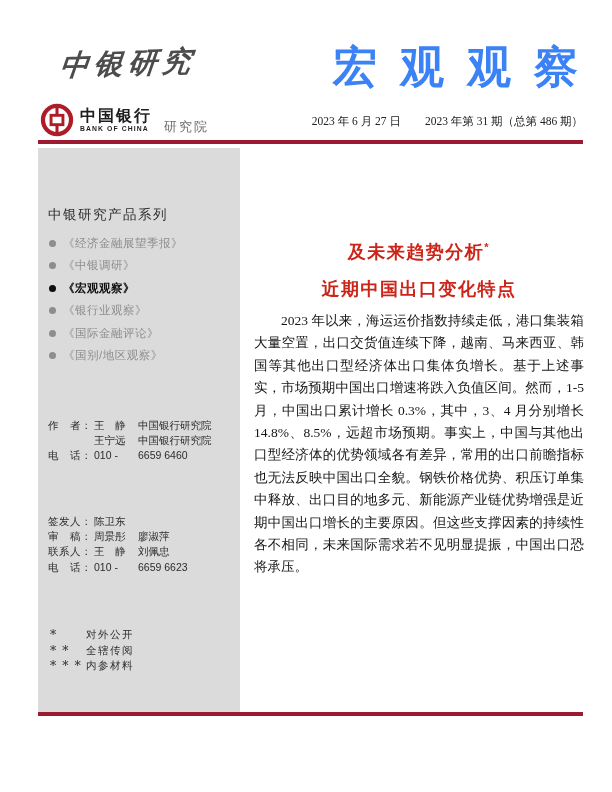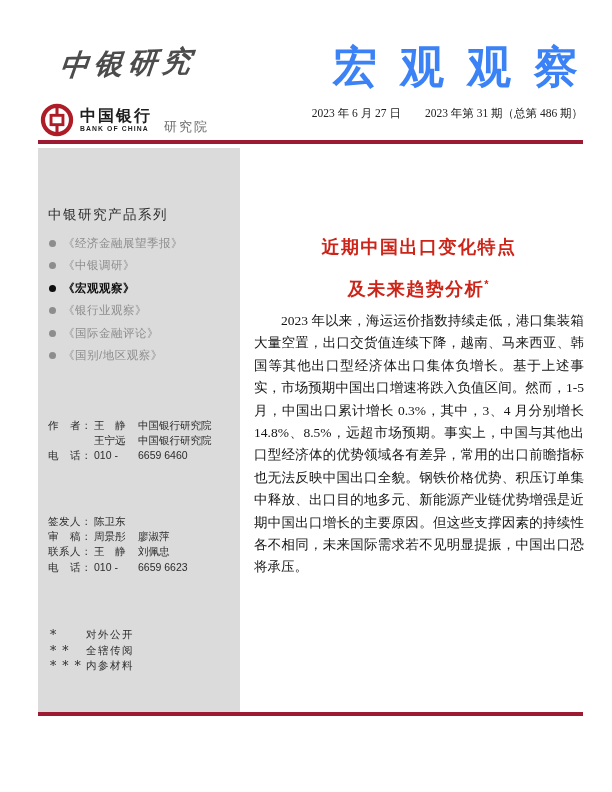--- a/index.html
+++ b/index.html
@@ -25,21 +25,21 @@
   .logo-row { position:absolute; left:40px; top:103px; display:flex; align-items:center; }
   .logo-mark { display:block; }
   .logo-text { margin-left:6px; display:flex; flex-direction:column; justify-content:center; }
   .logo-cn {
     font-family:"Liberation Serif","DejaVu Serif",serif; font-weight:bold;
     font-size:16px; color:#1e1e1e; letter-spacing:2px; line-height:18px; white-space:nowrap;
   }
   .logo-en { font-size:6.8px; font-weight:bold; color:#1e1e1e; letter-spacing:1.1px; line-height:8px; white-space:nowrap; }
   .dept { margin-left:12px; align-self:flex-end; font-size:13px; color:#6d6d6d; letter-spacing:2px; padding-bottom:1px; white-space:nowrap; }
   .date-issue {
-    position:absolute; right:29px; top:106px; display:flex; gap:24px;
+    position:absolute; right:29px; top:114px; display:flex; gap:24px;
     font-family:"Liberation Serif","DejaVu Serif",serif;
     font-size:11.5px; color:#222; white-space:nowrap;
   }
   .rule-top    { position:absolute; left:38px; top:140px; width:545px; height:4px; background:#9d1b32; }
   .rule-bottom { position:absolute; left:38px; top:712px; width:545px; height:4px; background:#9d1b32; }
 
   
   .sidebar { position:absolute; left:38px; top:148px; width:202px; height:564px; background:#dbdbdb; }
   .series-title { position:absolute; left:10px; top:58px; font-size:13.5px; color:#2e2e2e; letter-spacing:1.5px; white-space:nowrap; }
   .series-list { position:absolute; left:11px; top:84px; }
@@ -185,19 +185,19 @@
           <span class="stars">* * *</span>
           <span class="txt">内参材料</span>
         </div>
       </div>
   </div>
 
   <div class="rule-bottom"></div>
 
   <div class="main">
     <div class="doc-title">
+      <div><span>及未来趋势分析</span><sup>*</sup></div>
       <div>近期中国出口变化特点</div>
-      <div><span>及未来趋势分析</span><sup>*</sup></div>
     </div>
     <p class="abstract">2023 年以来，海运运价指数持续走低，港口集装箱大量空置，出口交货值连续下降，越南、马来西亚、韩国等其他出口型经济体出口集体负增长。基于上述事实，市场预期中国出口增速将跌入负值区间。然而，1-5 月，中国出口累计增长 0.3%，其中，3、4 月分别增长 14.8%、8.5%，远超市场预期。事实上，中国与其他出口型经济体的优势领域各有差异，常用的出口前瞻指标也无法反映中国出口全貌。钢铁价格优势、积压订单集中释放、出口目的地多元、新能源产业链优势增强是近期中国出口增长的主要原因。但这些支撑因素的持续性各不相同，未来国际需求若不见明显提振，中国出口恐将承压。</p>
   </div>
 
 </div>
 
 </body></html>

